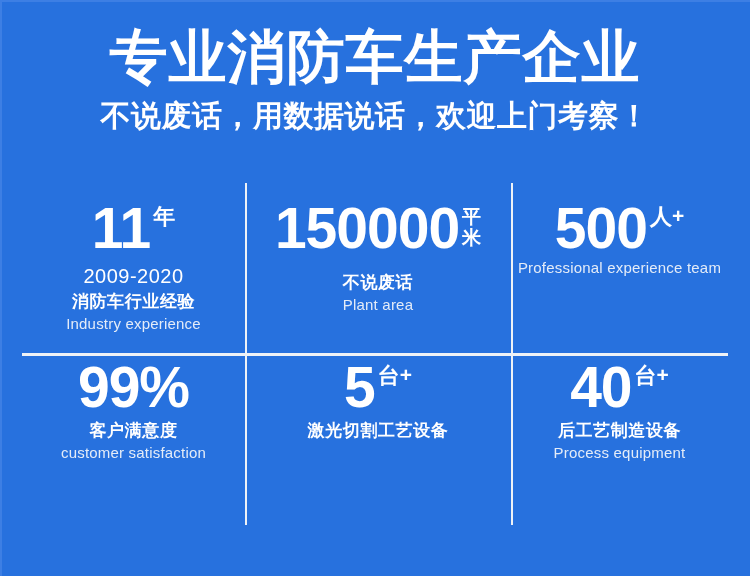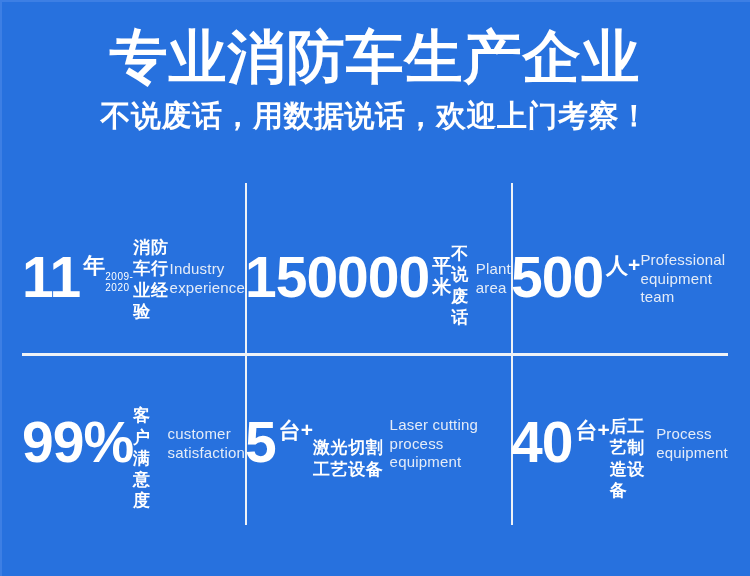--- a/index.html
+++ b/index.html
@@ -76,20 +76,21 @@
     left: 22px;
     width: 706px;
     height: 342px;
     display: grid;
     grid-template-columns: 223px 266px 217px;
     grid-template-rows: 171px 171px;
   }
   .stat-cell {
     position: relative;
     display: flex;
+    flex-direction: column;
     align-items: center;
     justify-content: flex-start;
     box-sizing: border-box;
   }
   .stat-cell.r1 { padding-top: 18px; }
   .stat-cell.r2 { padding-top: 6px; }
 
   
   .divider {
     position: absolute;
@@ -135,21 +136,21 @@
     font-size: 21px;
     font-weight: 700;
   }
   .unit.inline {
     flex-direction: row;
     align-items: flex-start;
   }
 
   
   .year-range {
-    font-size: 10px;
+    font-size: 20px;
     font-weight: 400;
     color: #ffffff;
     letter-spacing: 0.5px;
     margin-top: 9px;
     line-height: 1.1;
   }
   .label-cn {
     font-size: 17px;
     font-weight: 700;
     color: #ffffff;
@@ -159,21 +160,21 @@
   }
   .label-en {
     font-size: 15px;
     font-weight: 400;
     color: #e4ecf8;
     letter-spacing: 0.2px;
     line-height: 1.25;
     margin-top: 3px;
   }
   .r1 .label-cn.spaced { margin-top: 16px; }
-  .r2 .label-cn { margin-top: 32px; }
+  .r2 .label-cn { margin-top: 5px; }
 </style>
 </head>
 <body>
 
 <div id="banner">
 
   <div class="header">
     <h1 class="main-title">专业消防车生产企业</h1>
     <div class="sub-title">不说废话，用数据说话，欢迎上门考察！</div>
   </div>
@@ -209,41 +210,40 @@
     </div>
 
     <div class="stat-cell r1">
       <div class="number-row">
         <span class="big-number">500</span>
         <span class="unit inline">
           <span>人</span>
           <span class="plus">+</span>
         </span>
       </div>
-      <div class="label-en">Professional equipment team</div>
+      <div class="label-en">Professional experience team</div>
     </div>
 
     <div class="stat-cell r2">
       <div class="number-row">
         <span class="big-number">99%</span>
       </div>
       <div class="label-cn">客户满意度</div>
       <div class="label-en">customer satisfaction</div>
     </div>
 
     <div class="stat-cell r2">
       <div class="number-row">
         <span class="big-number">5</span>
         <span class="unit inline">
           <span>台</span>
           <span class="plus">+</span>
         </span>
       </div>
       <div class="label-cn">激光切割工艺设备</div>
-      <div class="label-en">Laser cutting process equipment</div>
     </div>
 
     <div class="stat-cell r2">
       <div class="number-row">
         <span class="big-number">40</span>
         <span class="unit inline">
           <span>台</span>
           <span class="plus">+</span>
         </span>
       </div>

